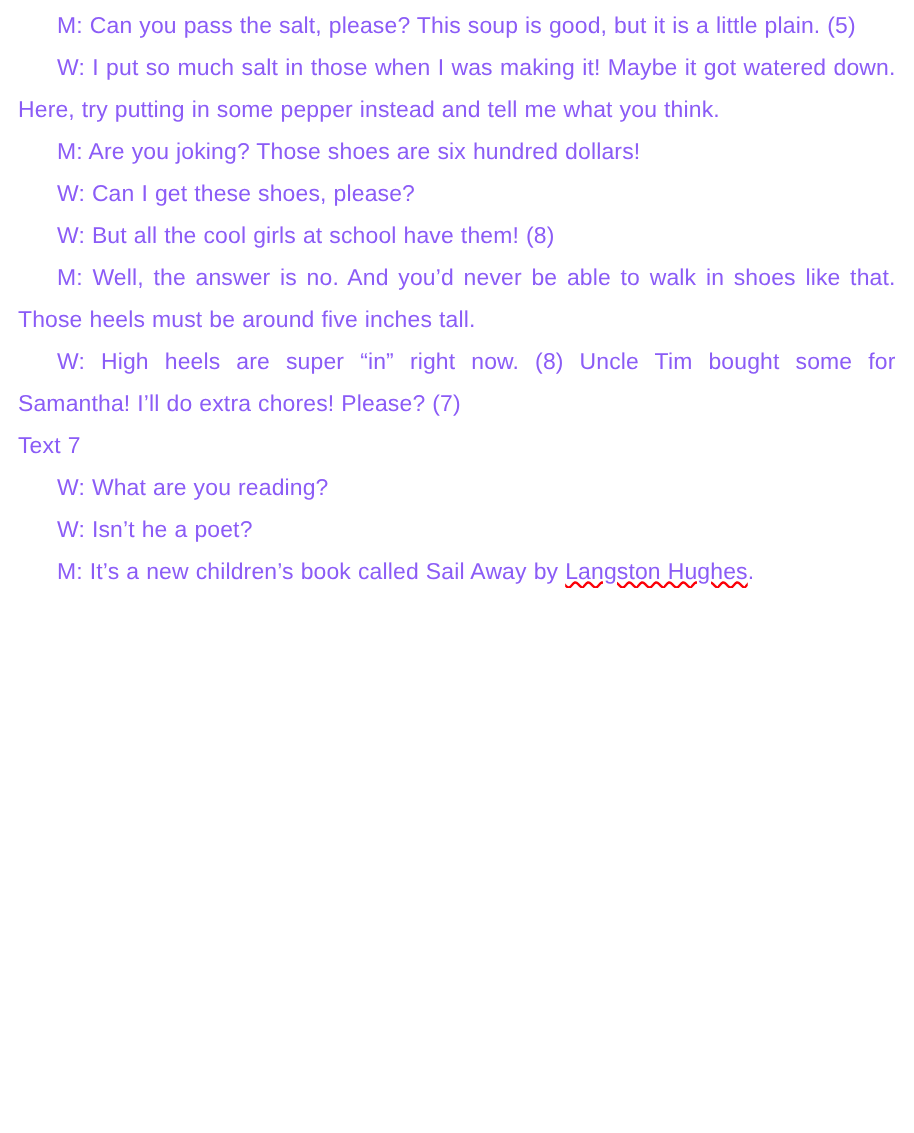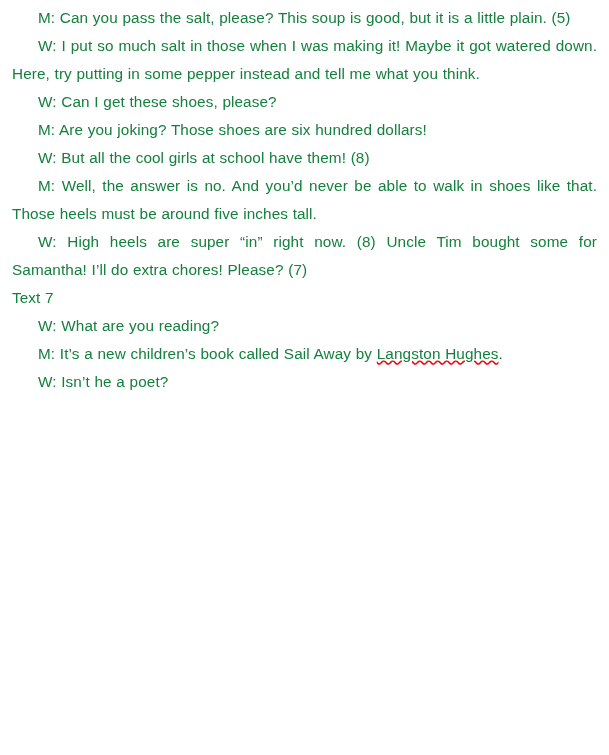--- a/index.html
+++ b/index.html
@@ -17,21 +17,21 @@
   #page {
     position: relative;
     width: 609px;
     height: 755px;
     box-sizing: border-box;
     padding: 4px 12px 0 12px;
   }
   .para {
     font-size: 15.3px;
     line-height: 1.83;
-    color: #15803d;
+    color: #8b5cf6;
     text-align: justify;
     text-justify: inter-word;
     margin: 0 0 0 0;
     letter-spacing: 0.1px;
     word-spacing: 0.3px;
     white-space: pre-wrap;
   }
   .indent {
     text-indent: 26px;
   }
@@ -45,23 +45,23 @@
     text-underline-offset: 1px;
   }
 </style>
 </head>
 <body>
 
 <div id="page">
 
   <p class="para indent">M: Can you pass the salt, please? This soup is good, but it is a little plain. (5)</p>
   <p class="para indent">W: I put so much salt in those when I was making it! Maybe it got watered down. Here, try putting in some pepper instead and tell me what you think.</p>
+  <p class="para indent">M: Are you joking? Those shoes are six hundred dollars!</p>
   <p class="para indent">W: Can I get these shoes, please?</p>
-  <p class="para indent">M: Are you joking? Those shoes are six hundred dollars!</p>
   <p class="para indent">W: But all the cool girls at school have them! (8)</p>
   <p class="para indent">M: Well, the answer is no. And you’d never be able to walk in shoes like that. Those heels must be around five inches tall.</p>
   <p class="para indent">W: High heels are super “in” right now. (8) Uncle Tim bought some for Samantha! I’ll do extra chores! Please? (7)</p>
   <p class="para heading">Text 7</p>
   <p class="para indent">W: What are you reading?</p>
+  <p class="para indent">W: Isn’t he a poet?</p>
   <p class="para indent"><span>M: It’s a new children’s book called Sail Away by </span><span class="underline-wavy">Langston Hughes</span><span>.</span></p>
-  <p class="para indent">W: Isn’t he a poet?</p>
 
 </div>
 
 </body></html>

